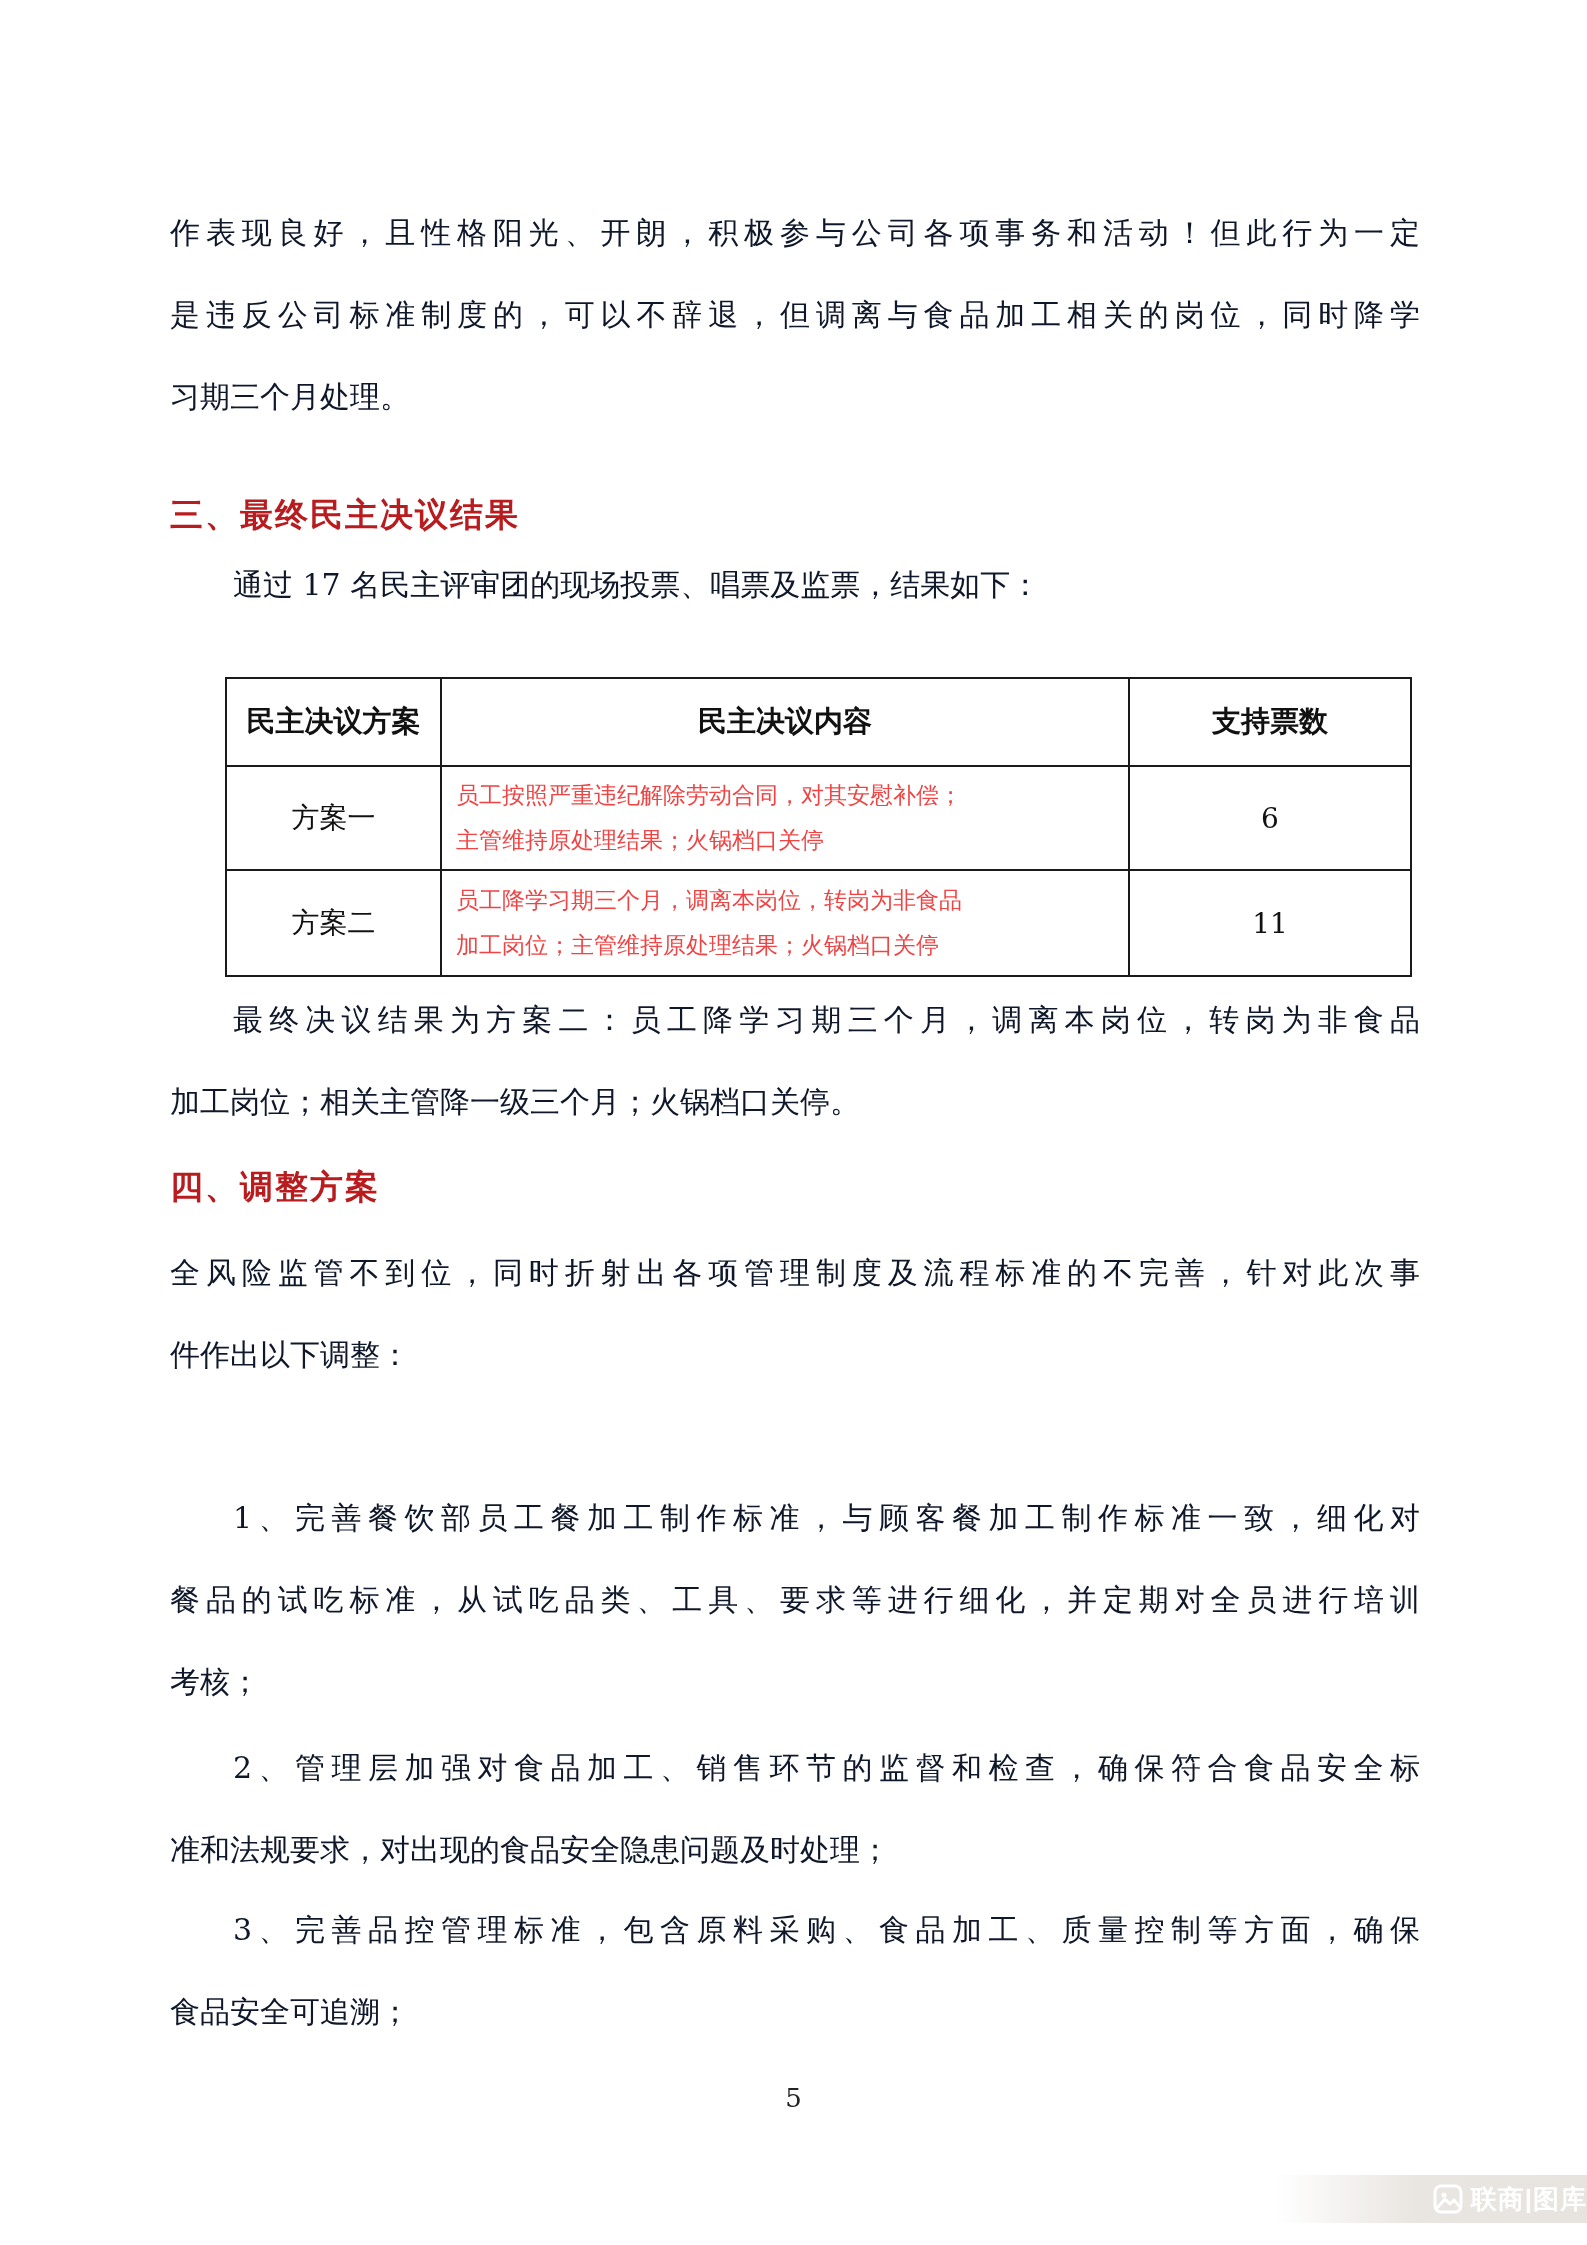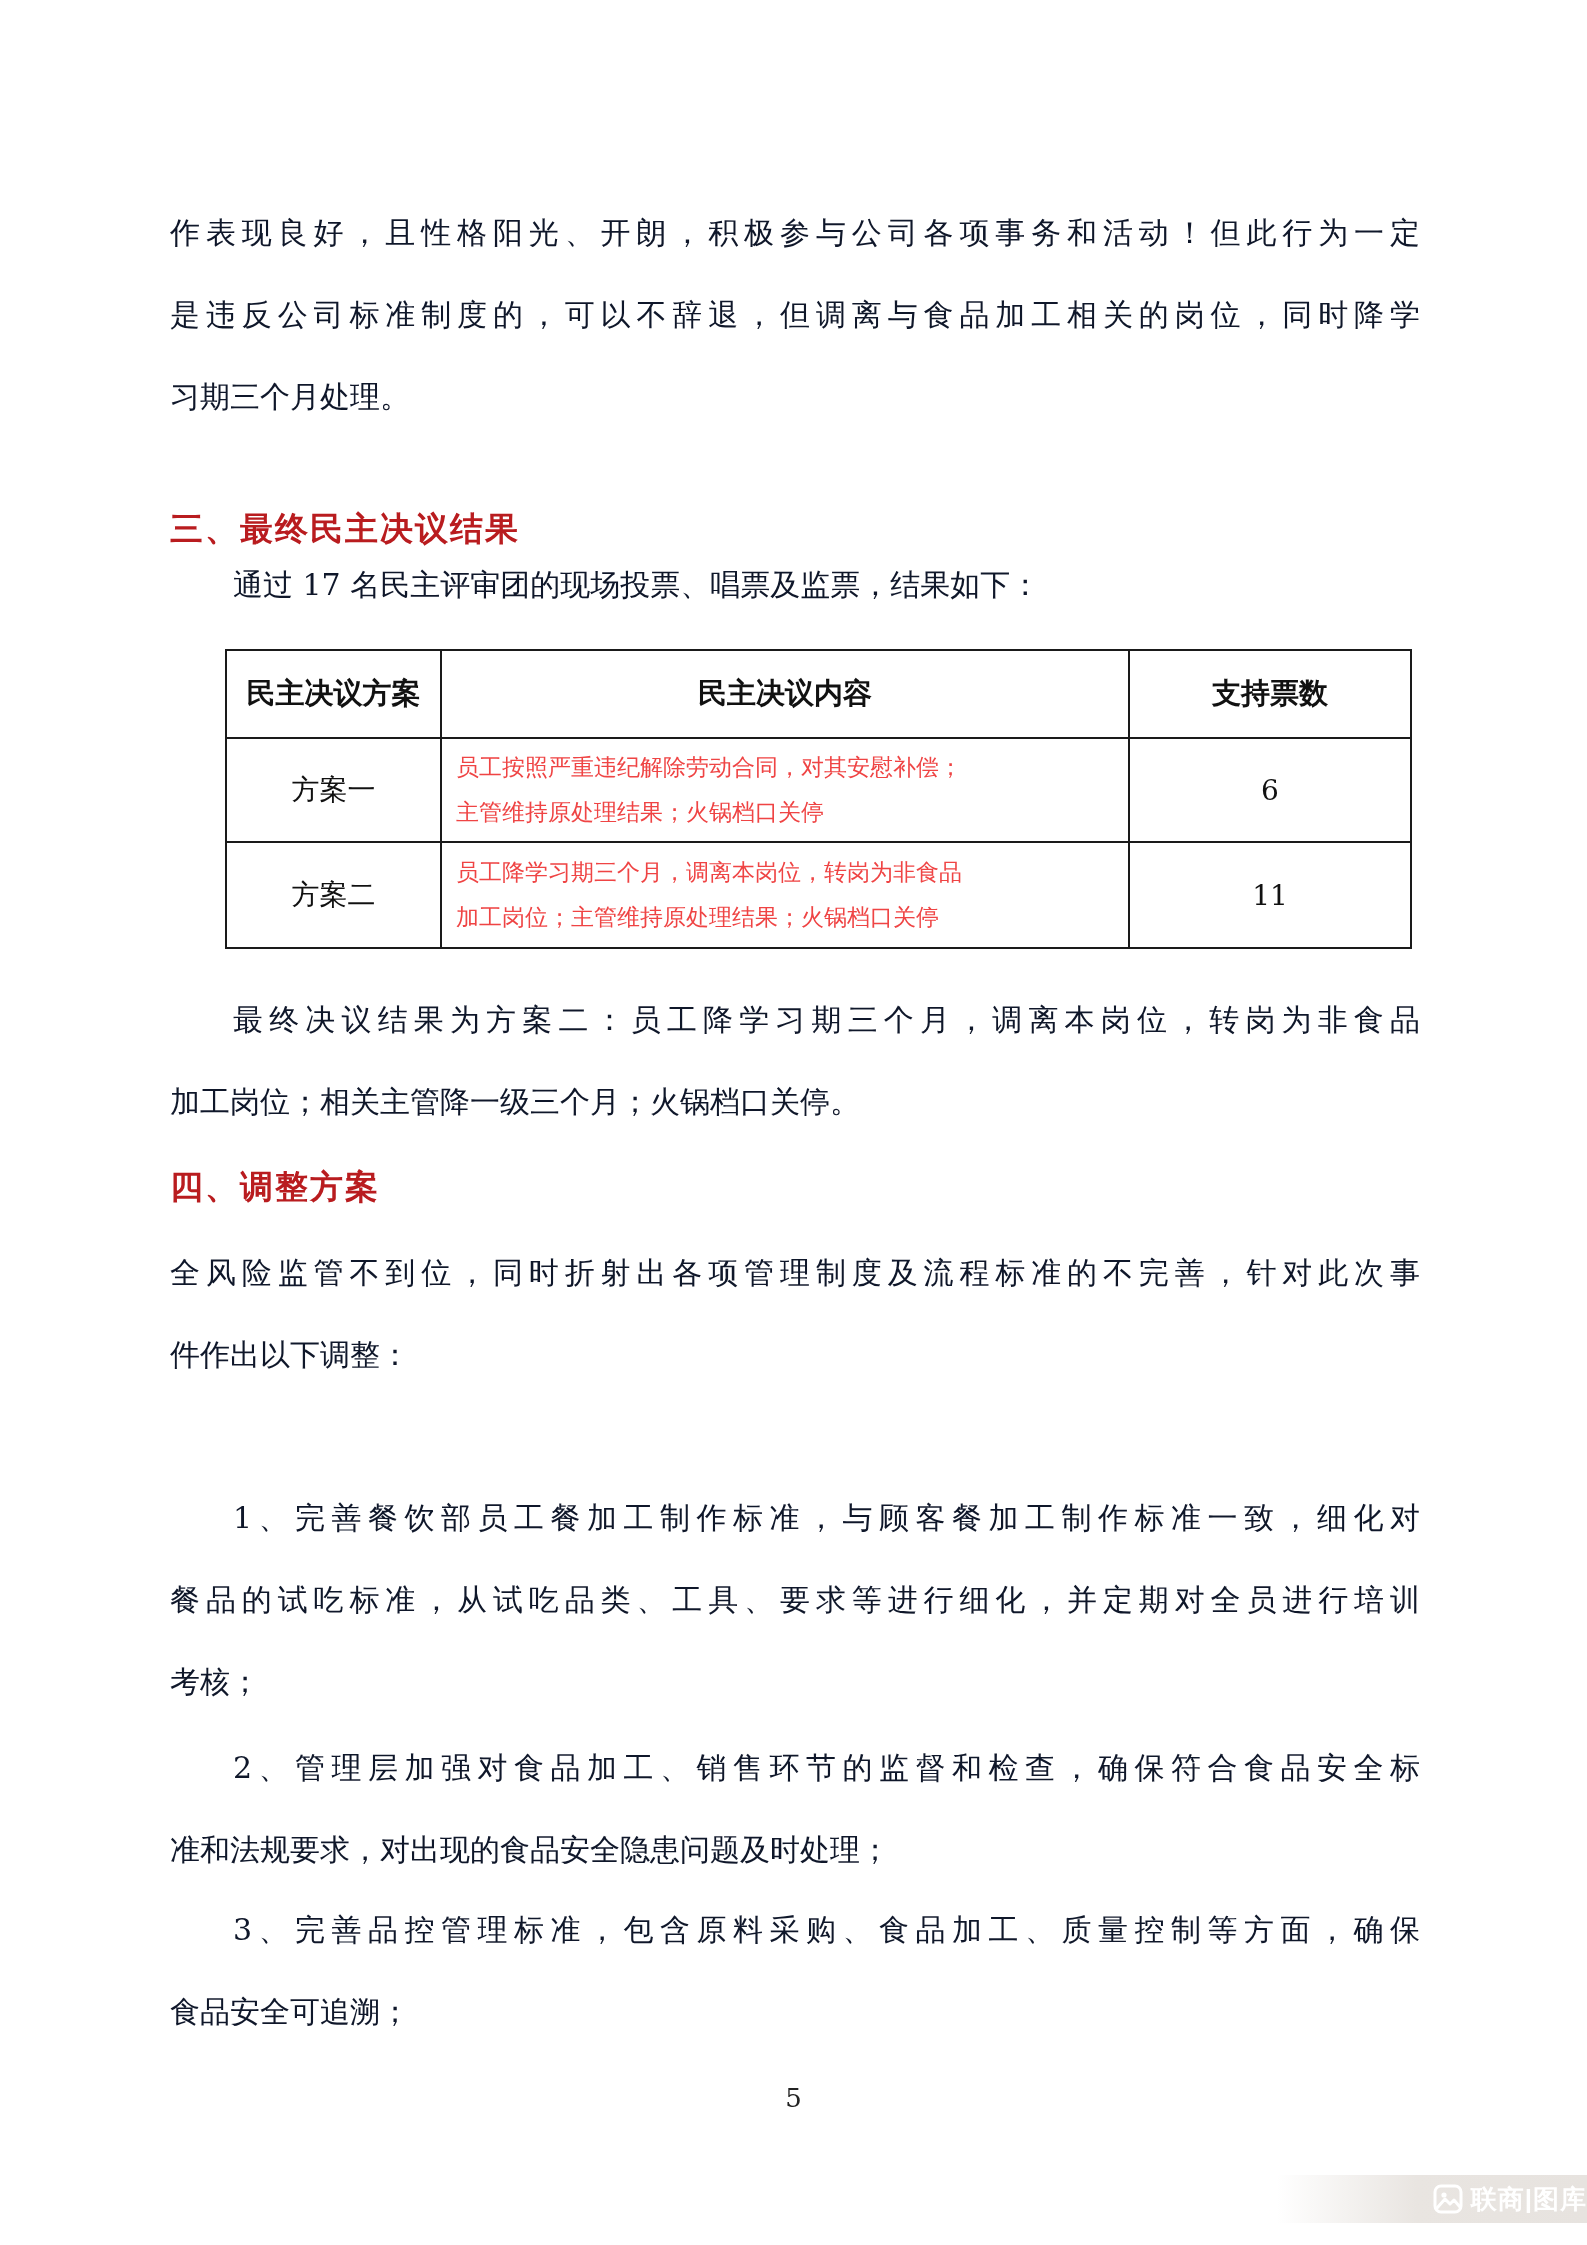--- a/index.html
+++ b/index.html
@@ -7,21 +7,21 @@
     width:1587px;height:2245px;background:#ffffff;position:relative;overflow:hidden;
     font-family:"DejaVu Serif","Liberation Serif",serif;color:#111;
   }
   .page{position:absolute;left:0;top:0;width:1587px;height:2245px;}
   .blk{position:absolute;left:170px;width:1250px;}
   .line{display:block;height:82px;line-height:82px;font-size:30px;color:#0f172a;}
   .just{text-align:justify;text-align-last:justify;}
   .ind{text-indent:63px;}
   .heading{height:82px;line-height:82px;font-size:33px;font-weight:700;color:var(--heading-red,#b91c1f);letter-spacing:2px;}
   
-  .vote-table{position:absolute;left:225px;top:649px;width:1185px;border-collapse:collapse;table-layout:fixed;}
+  .vote-table{position:absolute;left:225px;top:677px;width:1185px;border-collapse:collapse;table-layout:fixed;}
   .vote-table th,.vote-table td{border:2px solid #1a1a1a;background:#fff;}
   .vote-table th{height:84px;font-size:29px;font-weight:700;text-align:center;vertical-align:middle;color:#111;}
   .col-plan{width:215px;}
   .col-content{width:688px;}
   .col-votes{width:282px;}
   td.plan{height:100px;text-align:center;vertical-align:middle;font-size:28px;margin-left:19px;}
   td.votes{text-align:center;vertical-align:middle;font-size:28px;}
   td.content{padding:6px 14px;vertical-align:middle;text-align:left;}
   .cline{font-size:23px;line-height:45px;color:#ef4444;}
   
@@ -39,21 +39,21 @@
 <body>
 
 <div class="page">
 
   <div class="blk" style="top:192px">
     <div class="line just">作表现良好，且性格阳光、开朗，积极参与公司各项事务和活动！但此行为一定</div>
     <div class="line just">是违反公司标准制度的，可以不辞退，但调离与食品加工相关的岗位，同时降学</div>
     <div class="line">习期三个月处理。</div>
   </div>
 
-  <div class="blk" style="top:488px">
+  <div class="blk" style="top:474px">
     <div class="heading">三、最终民主决议结果</div>
   </div>
 
   <div class="blk" style="top:544px">
     <div class="line ind">通过 17 名民主评审团的现场投票、唱票及监票，结果如下：</div>
   </div>
 
   <table class="vote-table">
     <colgroup>
         <col class="col-plan">

